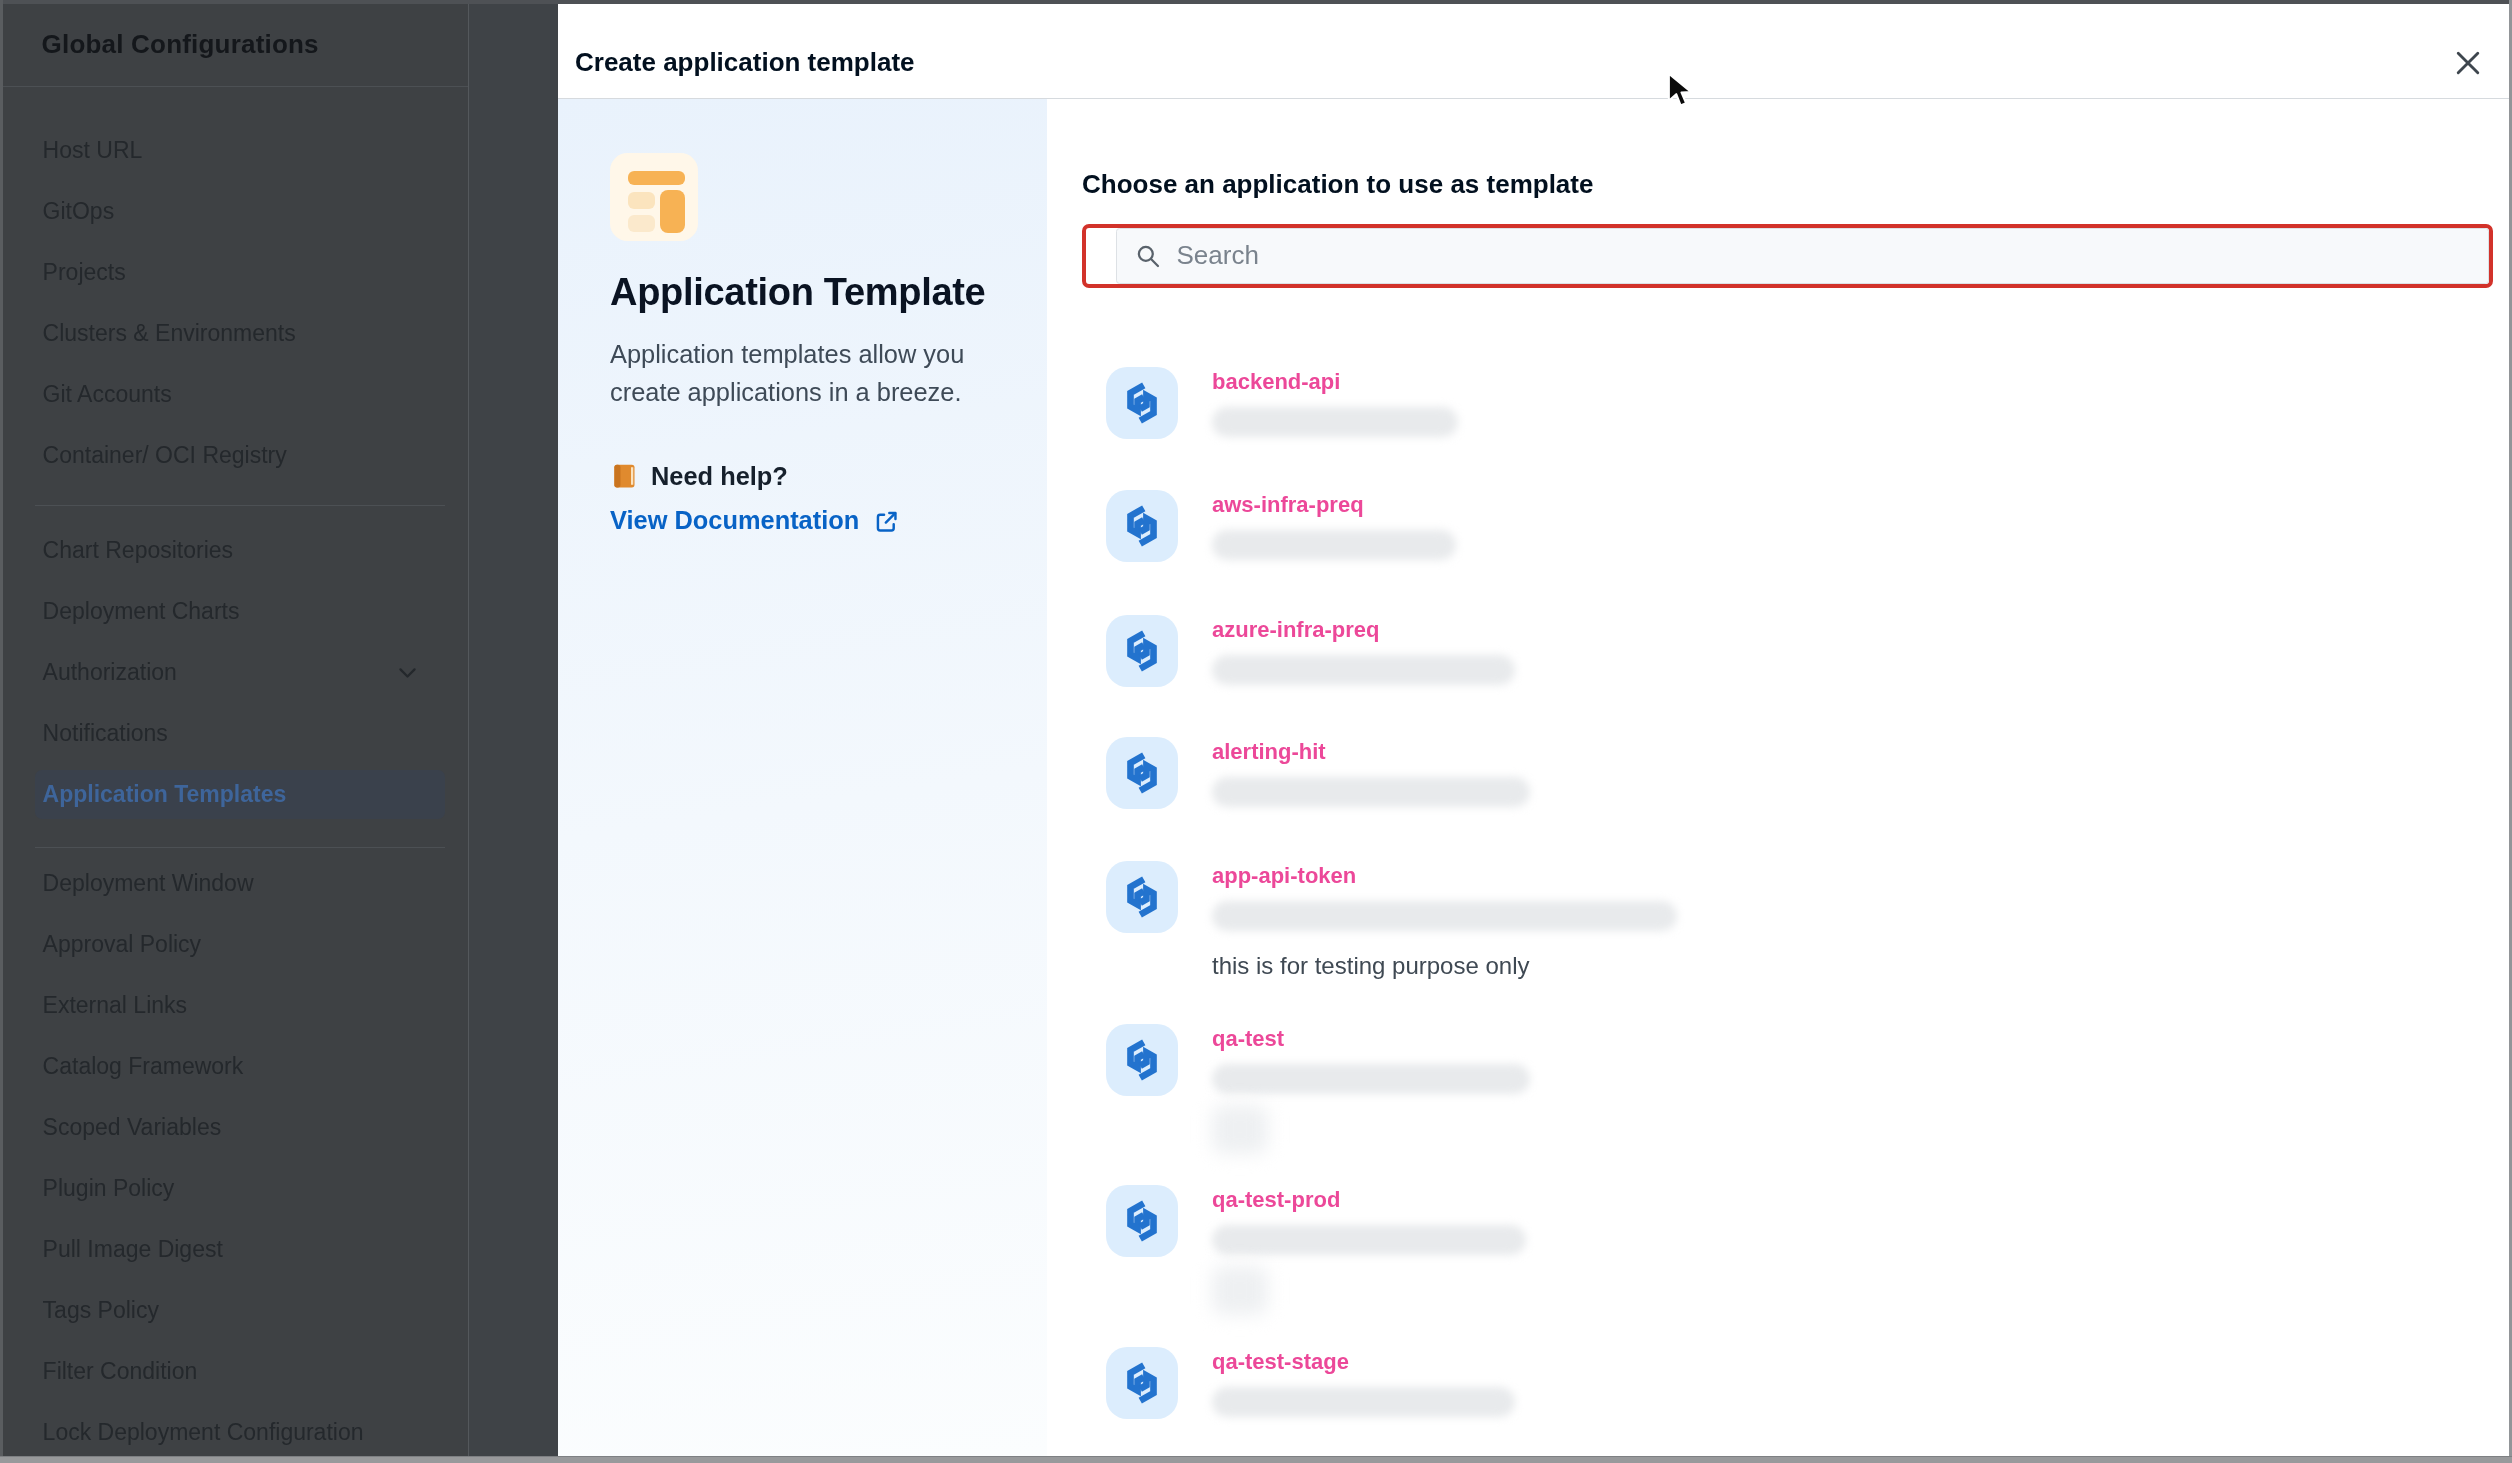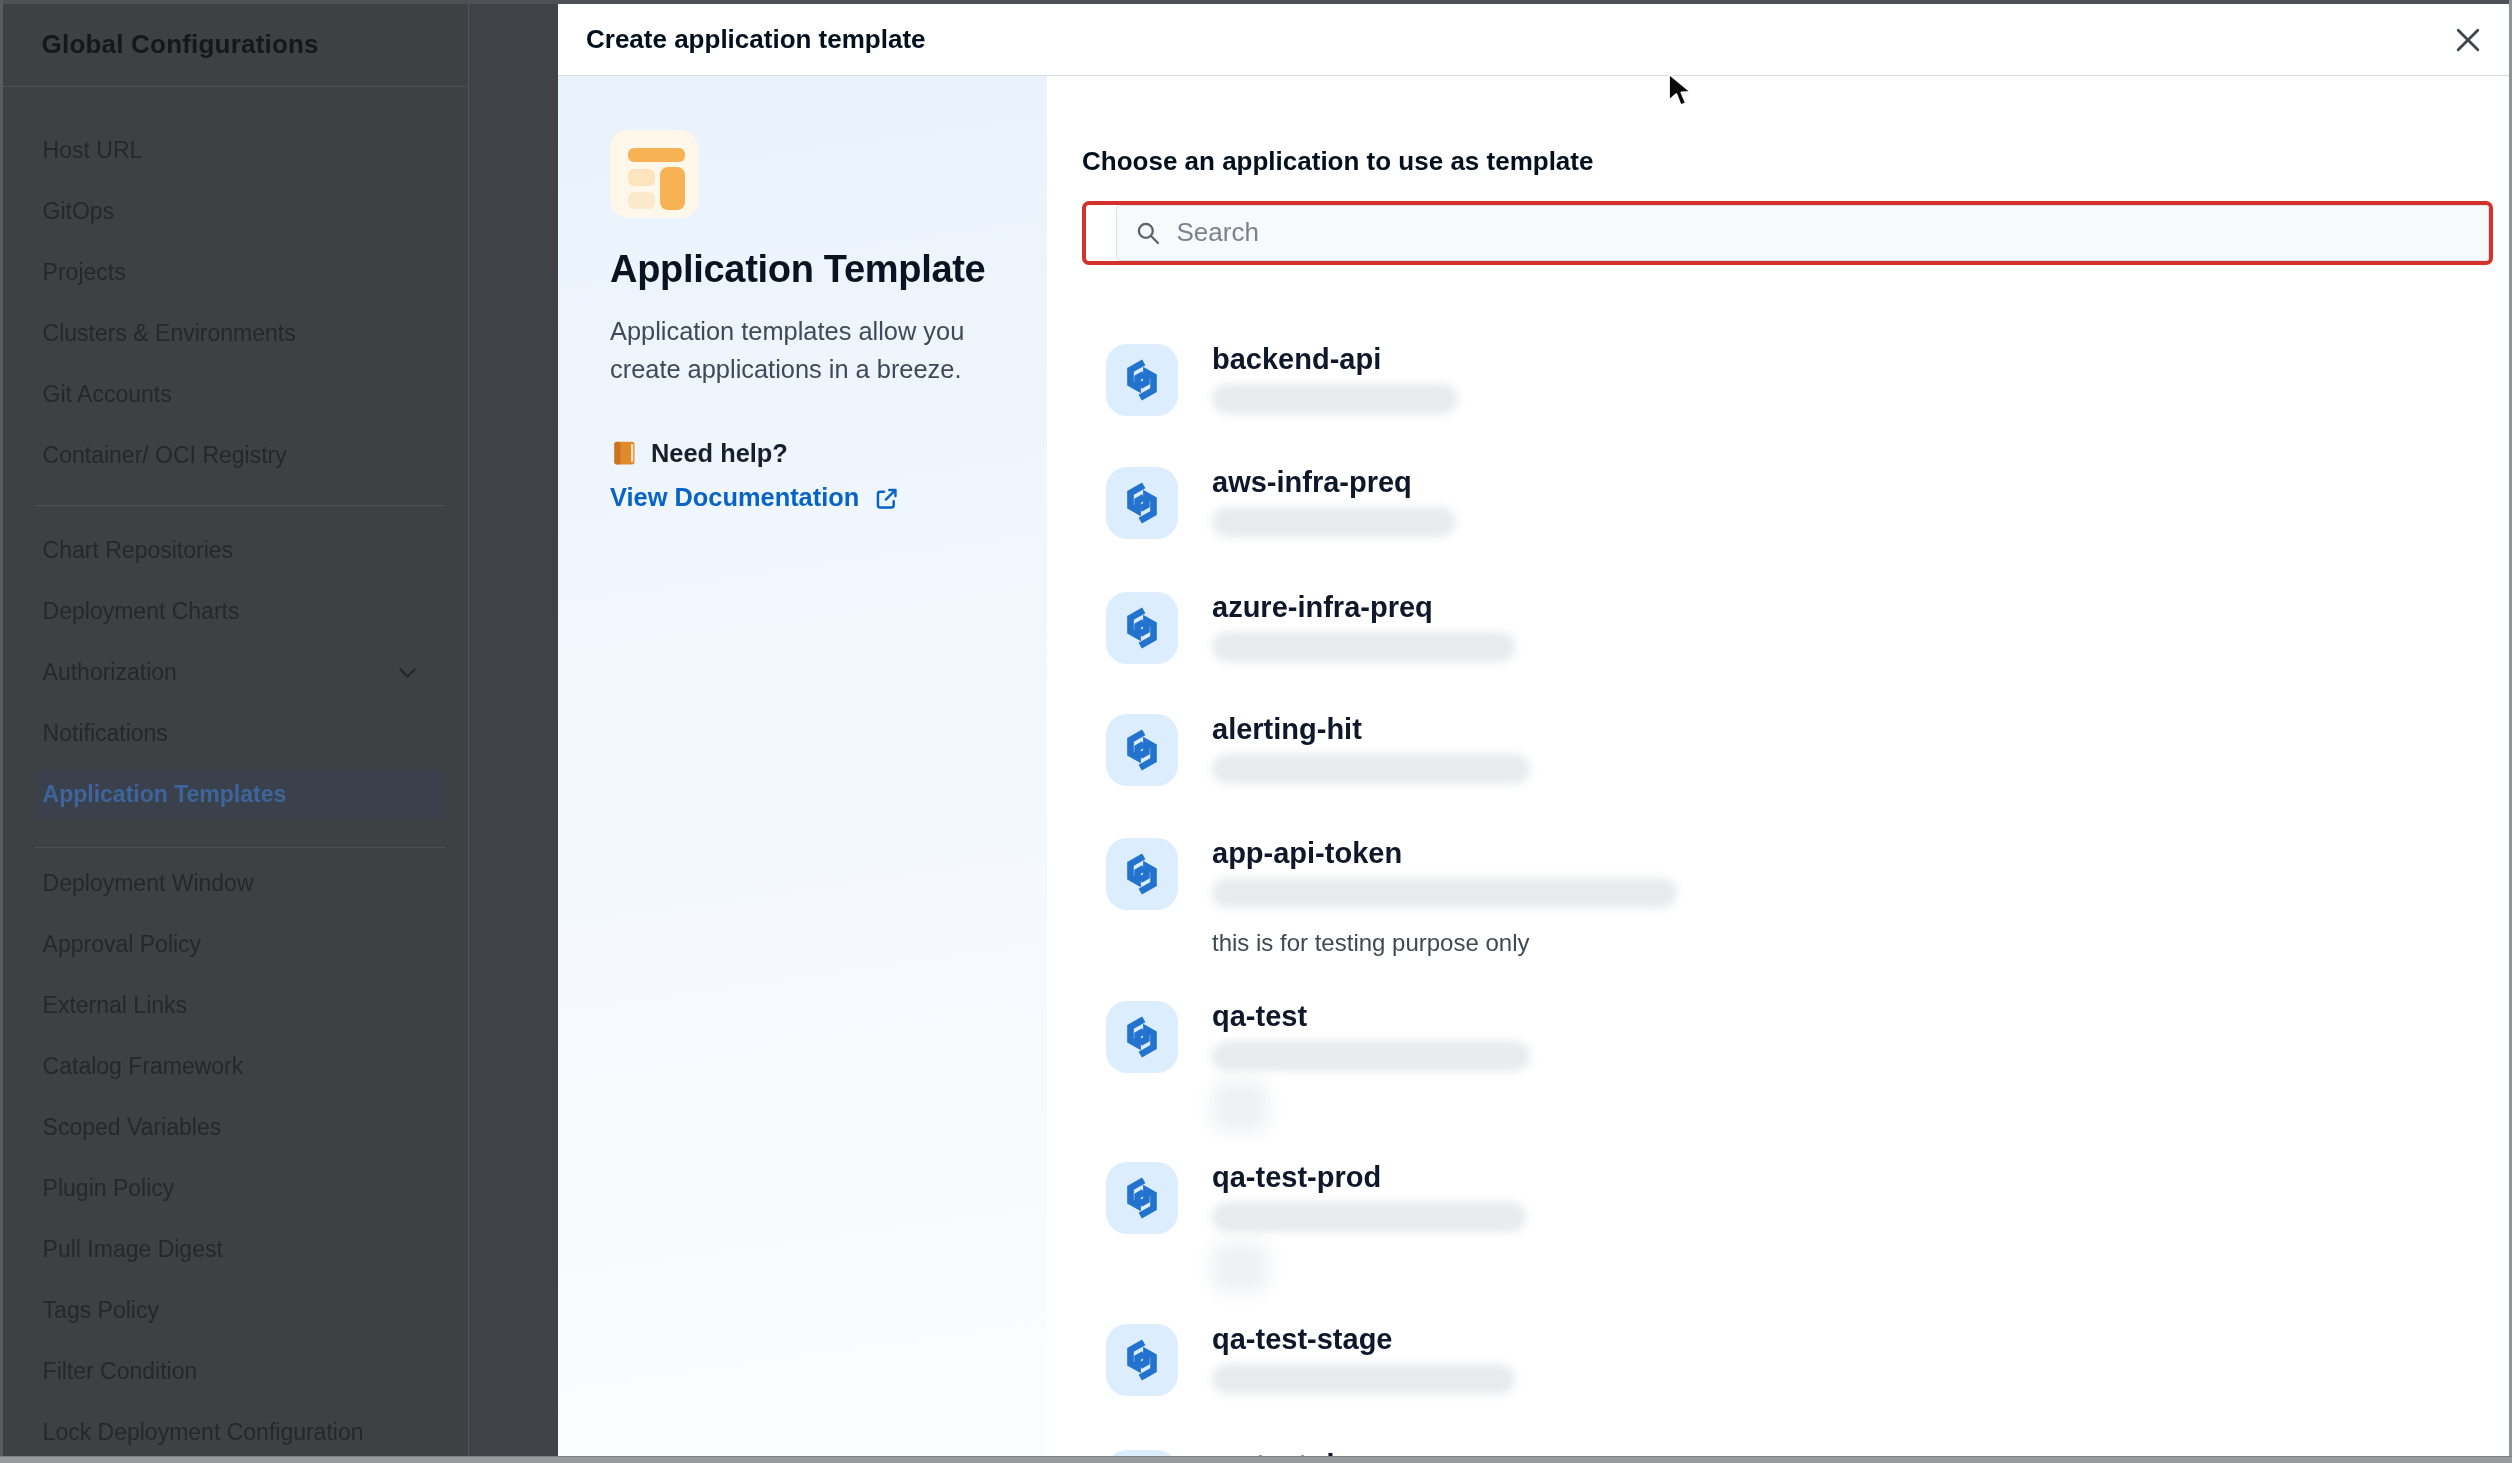--- a/index.html
+++ b/index.html
@@ -41,21 +41,21 @@
   }
   .sb-item .chev{margin-left:auto;margin-right:49px;display:flex;}
 
   
   .modal{
     position:absolute;left:558px;top:3.5px;right:2.6px;bottom:7px;background:#ffffff;
     display:flex;flex-direction:column;z-index:10;
   }
   .modal-header{
     height:71px;min-height:71px;position:relative;display:flex;align-items:center;
-    padding-left:28px;border-bottom:1.8px solid #D6DADE;box-sizing:content-box;
+    padding-left:17px;border-bottom:1.8px solid #D6DADE;box-sizing:content-box;margin-top:23px;
   }
   .modal-title{font-size:26px;font-weight:700;color:#02101F;}
   .close-btn{
     position:absolute;right:21px;top:16px;width:40px;height:40px;border:none;background:none;
     display:flex;align-items:center;justify-content:center;cursor:pointer;padding:0;
   }
   .modal-body{flex:1;display:flex;overflow:hidden;position:relative;}
 
   
   .info-panel{
@@ -87,21 +87,21 @@
     font-family:"Liberation Sans",sans-serif;font-size:26px;color:#30383F;
   }
   .search-field input::placeholder{color:#7A838D;opacity:1;}
 
   .app-row{position:absolute;left:59px;display:flex;cursor:pointer;}
   .app-icon{
     width:72px;height:72px;min-width:72px;border-radius:21px;background:#DCEDFD;
     display:flex;align-items:center;justify-content:center;
   }
   .app-main{margin-left:34px;padding-top:0px;}
-  .app-name{font-size:29px;font-weight:700;color:#0f172a;line-height:30px;}
+  .app-name{font-size:22px;font-weight:700;color:#ec4899;line-height:30px;}
   .redact{margin-top:10.5px;height:30px;border-radius:15px;background:#E8EAEC;filter:blur(4.4px);}
   .extra-blur{margin-top:10.5px;width:56px;height:49px;border-radius:12.3px;background:#EEF0F2;filter:blur(8.8px);}
   .app-desc{margin-top:21px;font-size:24px;color:#3F4953;}
 
   
   .cursor{position:absolute;left:1666px;top:72px;z-index:80;pointer-events:none;}
 </style>
 </head>
 <body>
 

